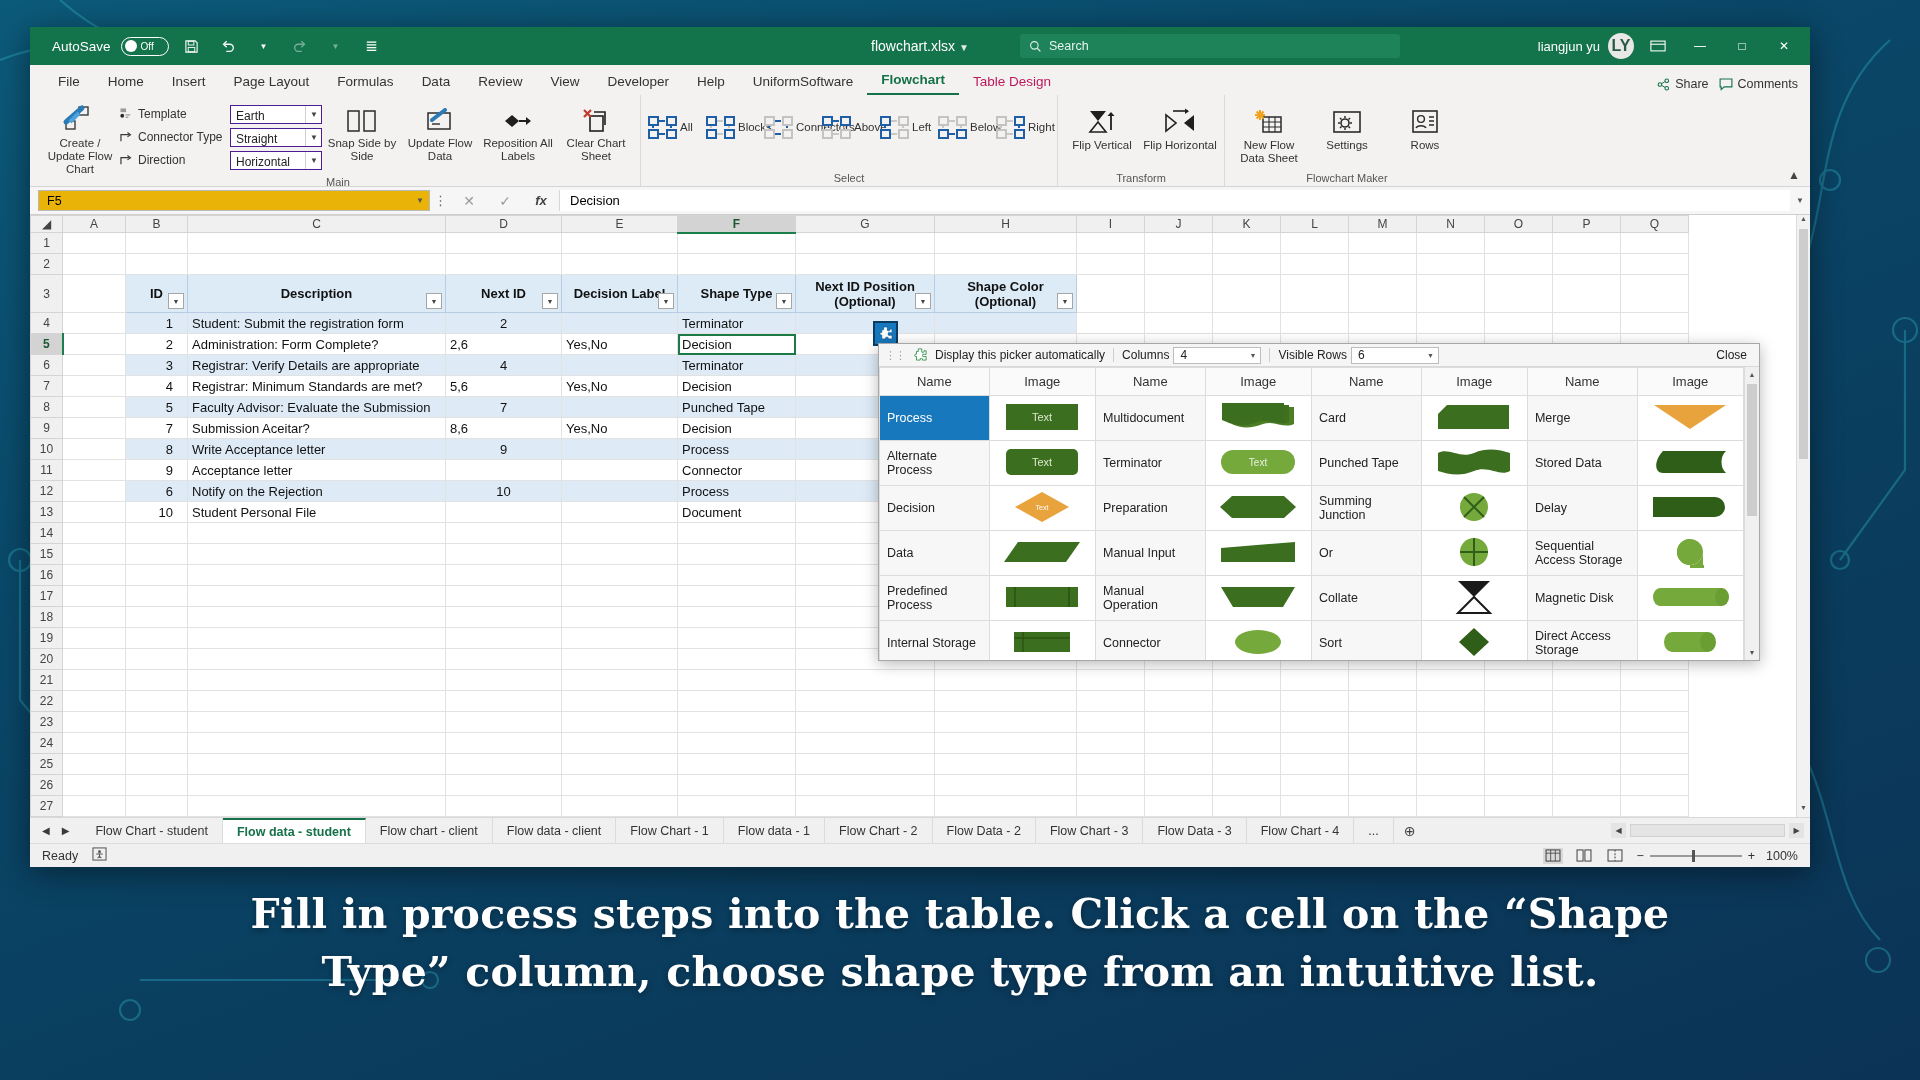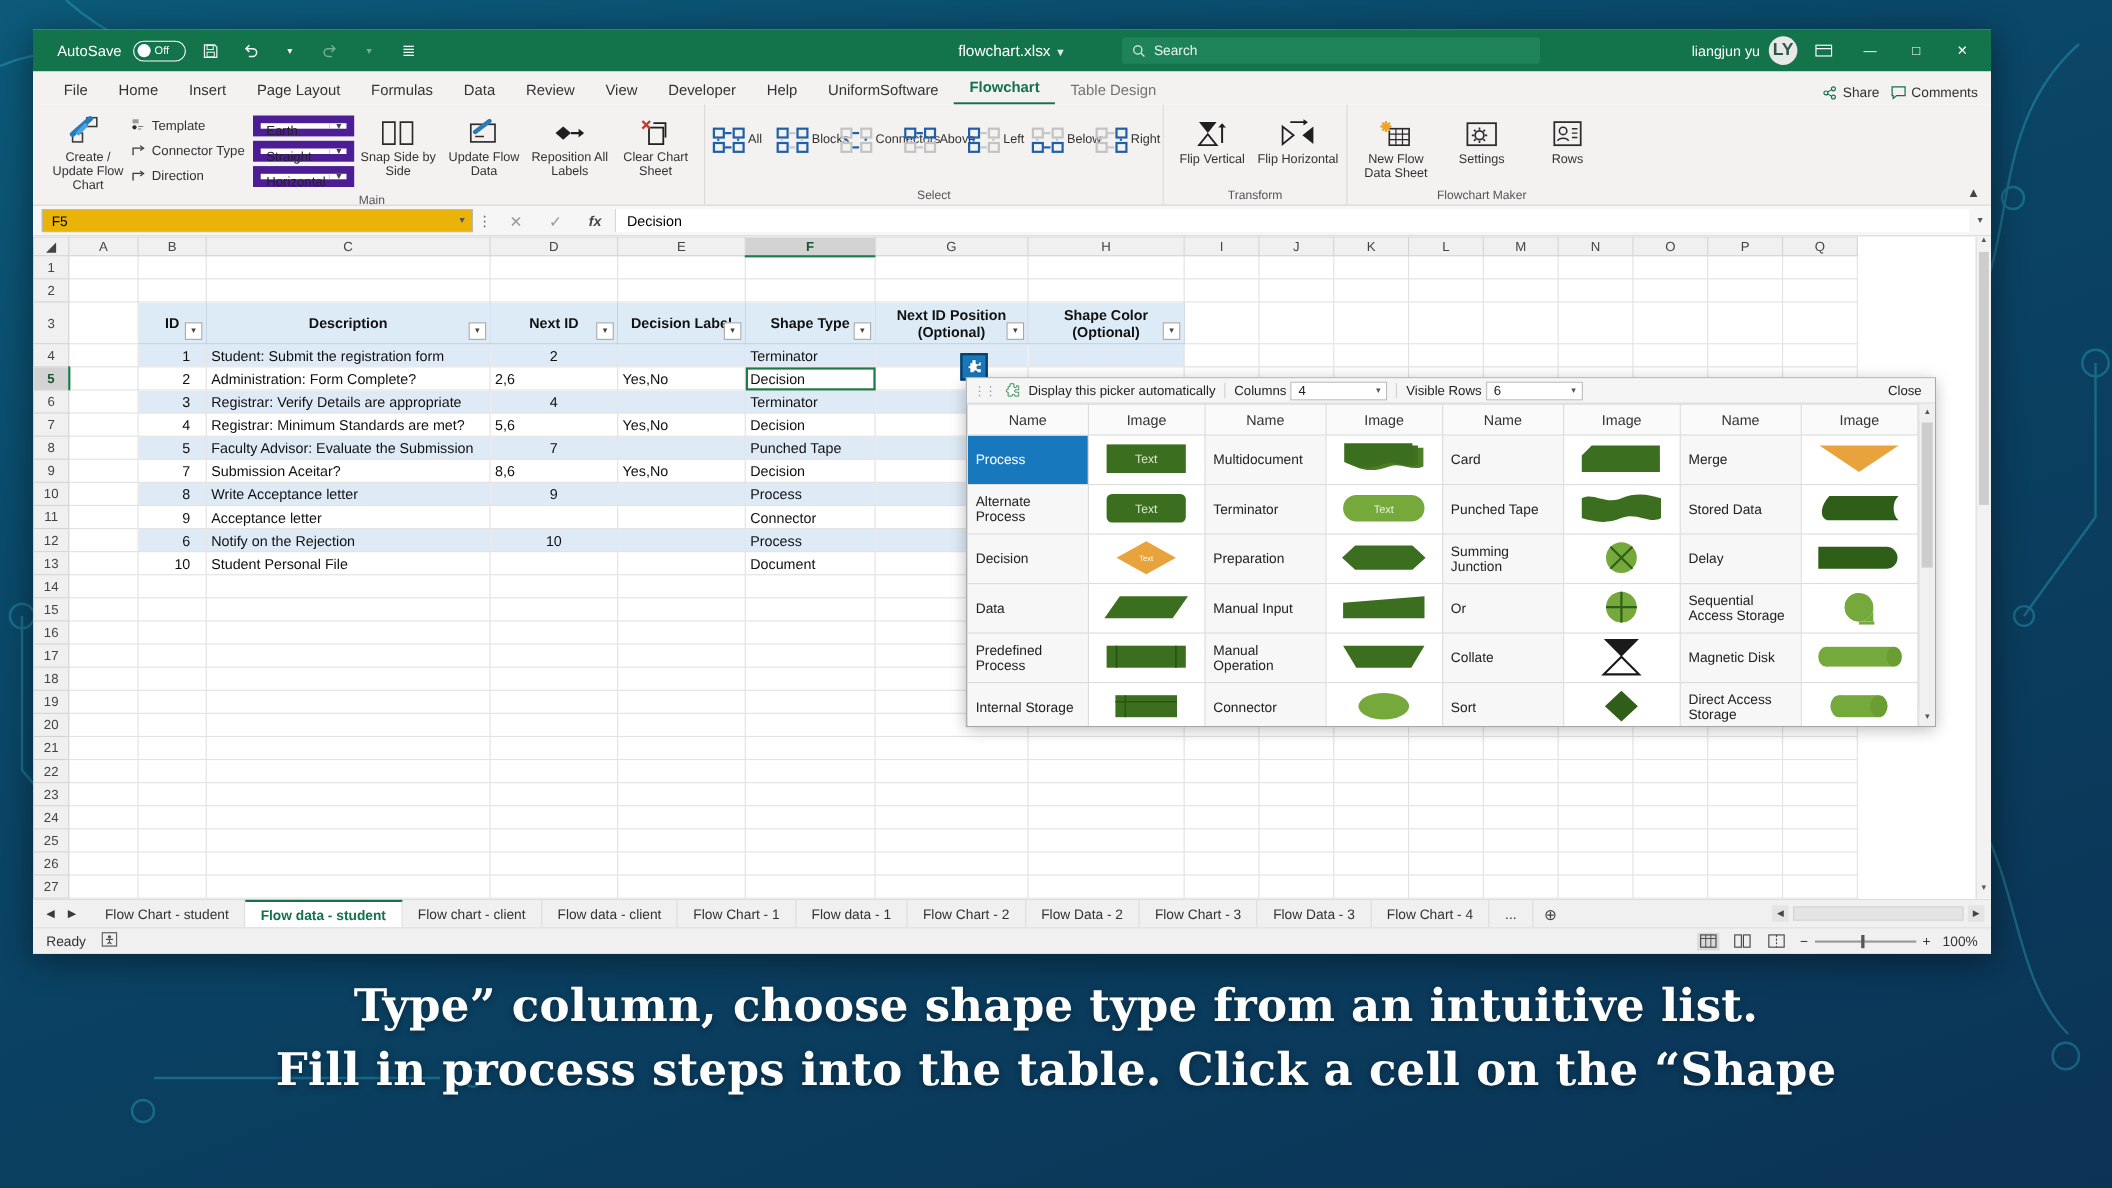--- a/index.html
+++ b/index.html
@@ -52,21 +52,21 @@
   }
   .wbtn { width:36px;height:30px; display:flex;align-items:center;justify-content:center;font-size:12px;}
 
   
   .ribbon-tabs {
     height: 30px; background:#f3f2f1; display:flex; align-items:flex-end;
     padding-left: 14px; gap: 0; flex:none; position:relative;
   }
   .rtab { padding: 4px 14px 6px; font-size:13.5px; color:#333; white-space:nowrap; }
   .rtab.active { color:#15714a; font-weight:600; border-bottom:2.5px solid #15714a; }
-  .rtab.ctx { color:#737373; }
+  .rtab.ctx { color:#be185d; }
   .ribbon-right { margin-left:auto; display:flex; gap:10px; padding:0 12px 4px 0; }
   .rr-btn { display:flex; align-items:center; gap:5px; font-size:12.5px; color:#333; }
 
   
   .ribbon {
     height: 92px; background:#f3f2f1; border-bottom:1px solid #d6d4d2;
     display:flex; flex:none; position:relative; padding-left:6px;
   }
   .rgroup { display:flex; flex-direction:column; position:relative; padding: 2px 6px 0; }
   .rgroup + .rgroup { border-left:1px solid #dcdad8; }
@@ -74,22 +74,22 @@
   .rg-title { text-align:center; font-size:11px; color:#555; padding-bottom:2px; }
   .bigbtn {
     width:76px; display:flex; flex-direction:column; align-items:center; gap:3px;
     font-size:11.5px; color:#333; text-align:center; line-height:1.12; padding-top:3px;
   }
   .bigbtn .gi { height:30px; display:flex; align-items:flex-end; }
   .smallrows { display:flex; flex-direction:column; gap:3px; padding-top:3px; }
   .srow { display:flex; align-items:center; gap:6px; height:20px; }
   .srow .lbl { font-size:12px; color:#333; width:104px; }
   .srow .combo {
-    width:92px; height:19px; border:7px solid #4c1d95; background:#fff;
-    display:flex; align-items:flex-start; justify-content:space-between;
+    width:92px; height:19px; border:1px solid #4c1d95; background:#fff;
+    display:flex; align-items:flex-end; justify-content:space-between;
     font-size:12px; padding:0 3px 0 5px; color:#222;
   }
   .srow .combo .ar { font-size:8px; color:#444; border-left:1px solid #cfcfcf; padding-left:4px; height:100%; display:flex; align-items:center;}
   .selbtn {
     width:56px; display:flex; flex-direction:row; align-items:center; gap:3px;
     font-size:11.5px; color:#333; line-height:1.12; text-align:left; padding-top:6px;
   }
   .mini-grid { width:30px; height:24px; display:grid; grid-template-columns:12px 6px 12px; grid-template-rows:11px 2px 11px; align-items:center; justify-items:center; }
   .mg-box { width:11px; height:10px; border:2px solid #1f5fa8; }
   .mg-box.off { border-color:#c3c3c3; }
@@ -1515,15 +1515,15 @@
             <span class="zs-knob"></span>
           </span>
         <span>+</span>
       </span>
       <span>100%</span>
     </span>
   </div>
 </div>
 
 <div class="caption">
+  <div>Fill in process steps into the table. Click a cell on the “Shape</div>
   <div>Type” column, choose shape type from an intuitive list.</div>
-  <div>Fill in process steps into the table. Click a cell on the “Shape</div>
 </div>
 
 </body></html>

